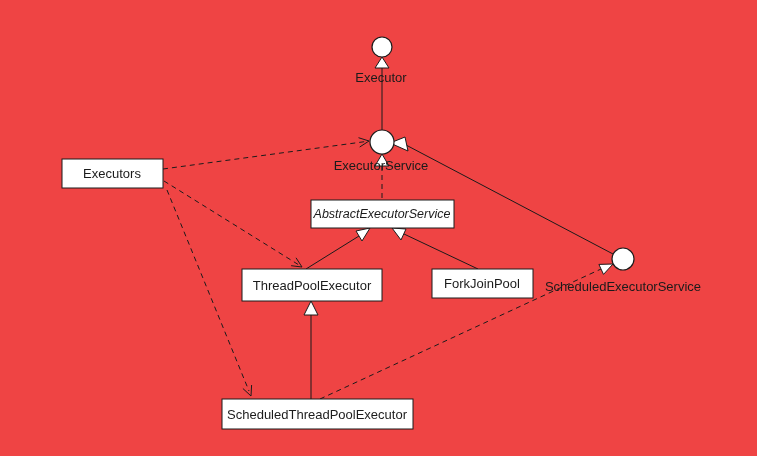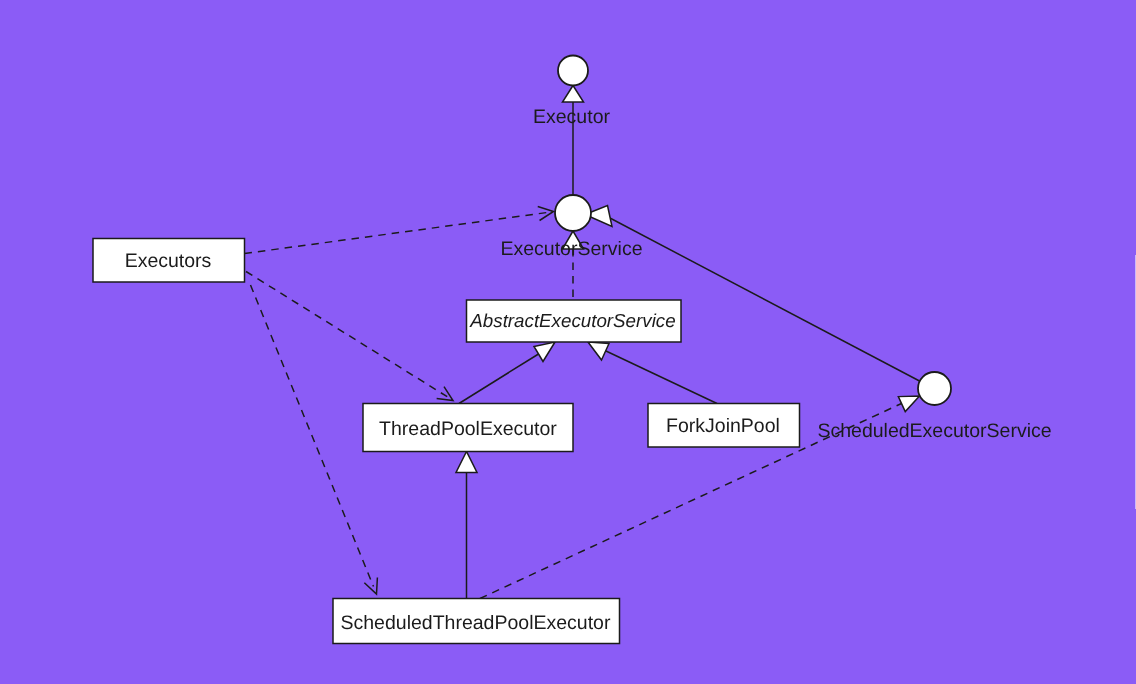--- a/index.html
+++ b/index.html
@@ -1,20 +1,20 @@
 <!DOCTYPE html>
 <html><head>
 <meta charset="utf-8">
 <style>
   html, body { margin: 0; padding: 0; background: #ffffff; }
   .stage {
     position: relative;
     width: 757px;
     height: 456px;
-    background: #8b5cf6;
+    background: #ef4444;
     overflow: hidden;
     font-family: "Liberation Sans", sans-serif;
   }
   svg { display: block; }
   .node-box { fill: #ffffff; stroke: #1b1b1b; stroke-width: 1; }
   .iface-circle { fill: #ffffff; stroke: #1b1b1b; stroke-width: 1.2; }
   .solid-line { stroke: #1b1b1b; stroke-width: 1; fill: none; }
   .dashed-line { stroke: #1b1b1b; stroke-width: 1; fill: none; stroke-dasharray: 5 4; }
   .hollow-tri { fill: #ffffff; stroke: #1b1b1b; stroke-width: 1; }
   .open-arrow { fill: none; stroke: #1b1b1b; stroke-width: 1; }

